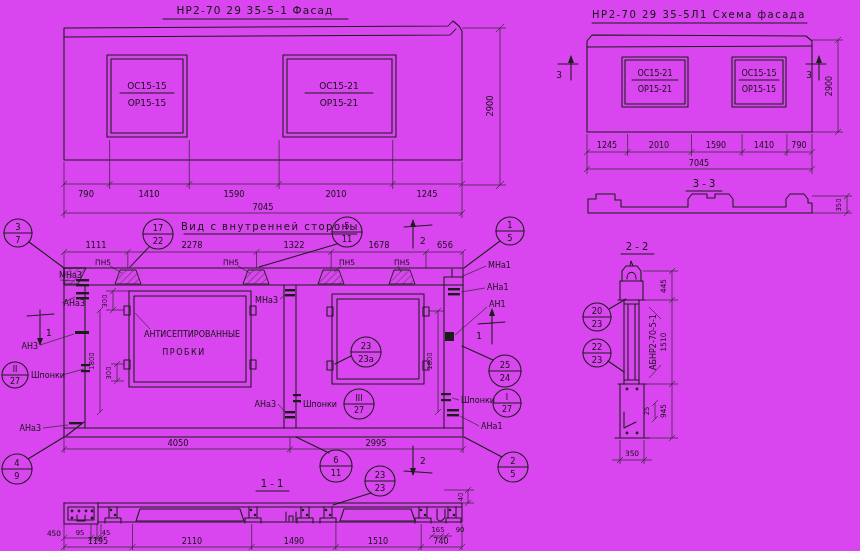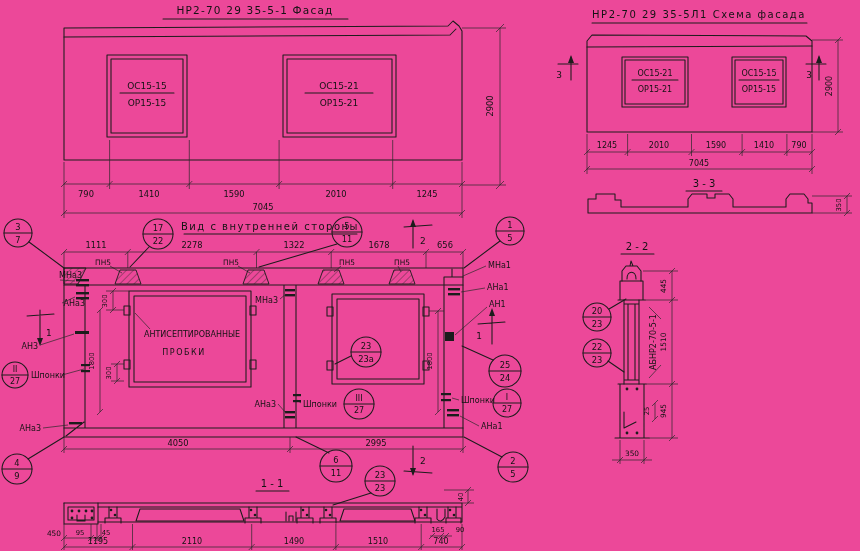--- a/index.html
+++ b/index.html
@@ -1,16 +1,16 @@
 <!DOCTYPE html>
 <html><head>
 <meta charset="utf-8">
 <style>
   html,body{margin:0;padding:0;background:#dcdcd6;}
-  .page{position:relative;width:860px;height:551px;background:#ec4899;overflow:hidden;
+  .page{position:relative;width:860px;height:551px;background:#d946ef;overflow:hidden;
         font-family:"DejaVu Sans",sans-serif;}
   svg{position:absolute;left:0;top:0;}
   svg .ln{stroke:#1c1c1c;stroke-width:1.05;fill:none;stroke-linecap:round;stroke-linejoin:round;}
   svg .thin{stroke:#2a2a2a;stroke-width:0.7;fill:none;}
   svg .fillb{fill:#1c1c1c;stroke:none;}
   svg text{font-family:"DejaVu Sans",sans-serif;fill:#131313;}
   .t11{font-size:10.5px;letter-spacing:1.2px;}
   .t10{font-size:10px;}
   .t9{font-size:9px;}
   .t85{font-size:8.3px;}

